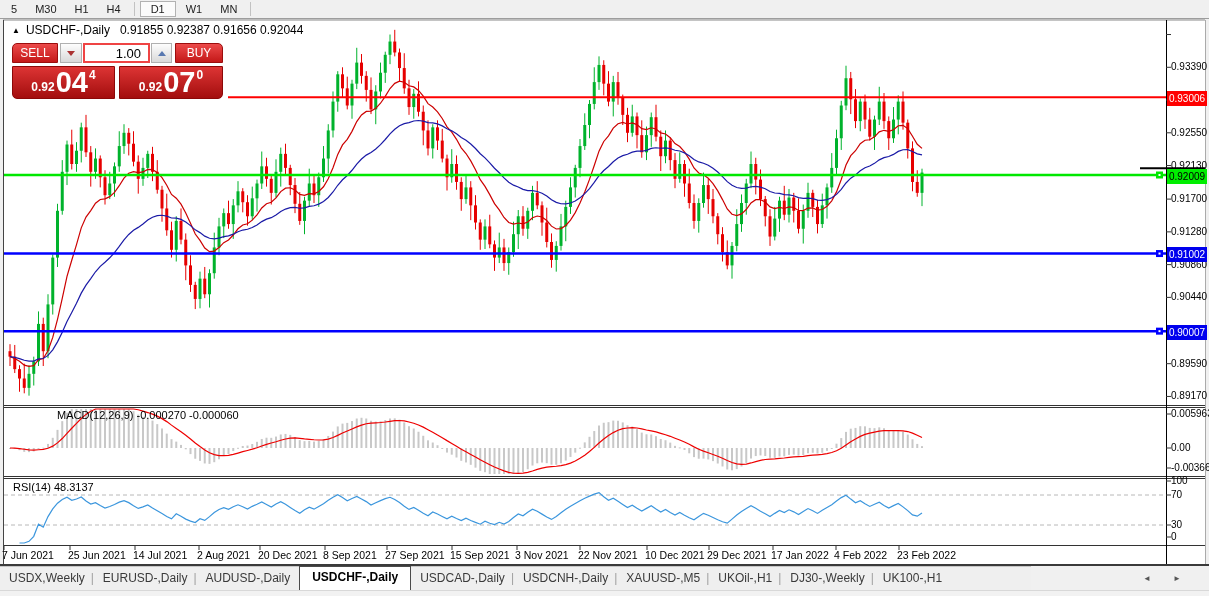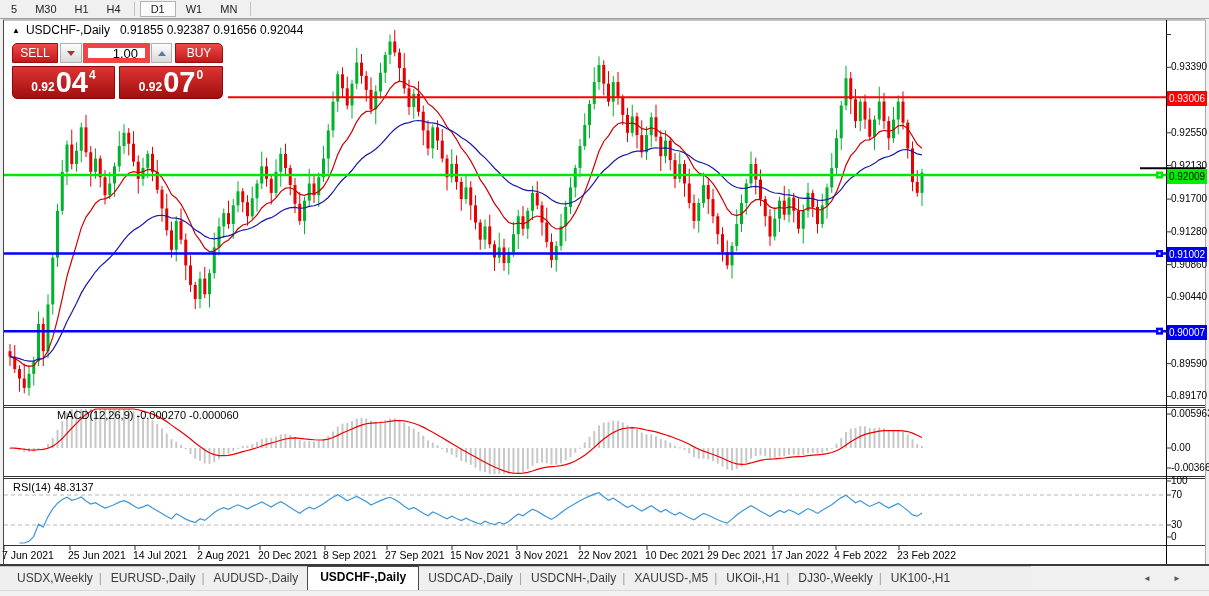--- a/index.html
+++ b/index.html
@@ -22,39 +22,39 @@
   .trade-btn{display:flex;align-items:center;justify-content:center;color:#fff;font-size:12px;
              background:linear-gradient(#ec4a4a,#c41818);border:1px solid #9c0d0d;cursor:pointer;}
   #sell-btn{left:12px;top:43px;width:46px;height:20px;border-radius:5px 0 0 0;}
   #buy-btn{left:175px;top:43px;width:48px;height:20px;border-radius:0 5px 0 0;}
   .spin-btn{display:flex;align-items:center;justify-content:center;background:linear-gradient(#fdfdfd,#d9d9d9);
             border:1px solid #b0b0b0;cursor:pointer;}
   #spin-down{left:60px;top:43px;width:22px;height:20px;}
   #spin-up{left:151px;top:43px;width:21px;height:20px;}
   .tri-down{width:0;height:0;border-left:4px solid transparent;border-right:4px solid transparent;border-top:5px solid #a33;}
   .tri-up{width:0;height:0;border-left:4px solid transparent;border-right:4px solid transparent;border-bottom:5px solid #5878b0;}
-  #vol-input{left:83px;top:43px;width:67px;height:20px;border:5px solid #ef4444;font-size:13px;
+  #vol-input{left:83px;top:43px;width:67px;height:20px;border:2px solid #ef4444;font-size:13px;
              text-align:right;padding-right:7px;font-family:"Liberation Sans",sans-serif;color:#000;background:#fff;}
   .price-box{display:flex;align-items:center;justify-content:center;color:#fff;cursor:pointer;
              background:linear-gradient(#dd3434,#a30e0e);border:1px solid #8c0808;}
   #sell-box{left:12px;top:66px;width:103px;height:33px;border-radius:0 0 0 5px;}
   #buy-box{left:119px;top:66px;width:104px;height:33px;border-radius:0 0 5px 0;}
   .price-box .prefix{font-size:12px;font-weight:bold;margin-top:9px;margin-right:1px;}
   .price-box .big{font-size:29px;font-weight:600;letter-spacing:0;}
   .price-box .sup{font-size:12px;font-weight:bold;position:relative;top:-8px;margin-left:1px;}
   
   .ind-label{position:absolute;font-size:11px;color:#000;white-space:nowrap;}
   
   .axis-label{position:absolute;left:1171px;font-size:10px;color:#000;white-space:nowrap;}
   .badge{position:absolute;left:1167px;width:40px;height:15px;font-size:10px;display:flex;
          align-items:center;justify-content:center;white-space:nowrap;}
   .date-label{position:absolute;top:549px;font-size:10.5px;color:#000;white-space:nowrap;}
   
   #tabbar{position:absolute;left:0;top:566px;width:1031px;height:24px;background:#efefef;
-          border-top:1px solid #c6c6c6;display:flex;align-items:flex-end;padding-left:8px;box-sizing:border-box;}
+          border-top:1px solid #c6c6c6;display:flex;align-items:flex-end;box-sizing:border-box;}
   .tab{font-size:12px;color:#3a3a3a;padding:4px 9px 5px 9px;position:relative;cursor:pointer;white-space:nowrap;}
   .tab::before{content:"|";color:#a0a0a0;position:absolute;left:-3px;top:4px;}
   .tab:first-child::before{content:"";}
   .tab.active{background:#fff;border:1px solid #4a4a4a;border-bottom:none;font-weight:bold;color:#000;
               padding:3px 12px 6px 12px;}
   .tab.active::before{content:"";}
   .tab.active + .tab::before{content:"";}
   #tab-arrows{position:absolute;right:18px;top:574px;font-size:8px;color:#555;letter-spacing:10px;cursor:pointer;}
   #bottom-strip{position:absolute;left:0;top:590px;width:1209px;height:6px;background:#f2f2f2;border-top:1px solid #d8d8d8;}
 </style>
@@ -793,21 +793,21 @@
       <div class="badge" style="background: rgb(0, 0, 238); color: rgb(255, 255, 255); top: 324.656px;">0.90007</div>
     </div>
   <div id="date-layer">
       <div class="date-label" style="left: 2px;">7 Jun 2021</div>
       <div class="date-label" style="left: 68px;">25 Jun 2021</div>
       <div class="date-label" style="left: 133px;">14 Jul 2021</div>
       <div class="date-label" style="left: 197px;">2 Aug 2021</div>
       <div class="date-label" style="left: 258px;">20 Dec 2021</div>
       <div class="date-label" style="left: 323px;">8 Sep 2021</div>
       <div class="date-label" style="left: 385px;">27 Sep 2021</div>
-      <div class="date-label" style="left: 450px;">15 Nov 2021</div>
+      <div class="date-label" style="left: 450px;">15 Sep 2021</div>
       <div class="date-label" style="left: 515px;">3 Nov 2021</div>
       <div class="date-label" style="left: 578px;">22 Nov 2021</div>
       <div class="date-label" style="left: 645px;">10 Dec 2021</div>
       <div class="date-label" style="left: 707px;">29 Dec 2021</div>
       <div class="date-label" style="left: 771px;">17 Jan 2022</div>
       <div class="date-label" style="left: 834px;">4 Feb 2022</div>
       <div class="date-label" style="left: 897px;">23 Feb 2022</div>
     </div>
 
   <div id="tabbar">

